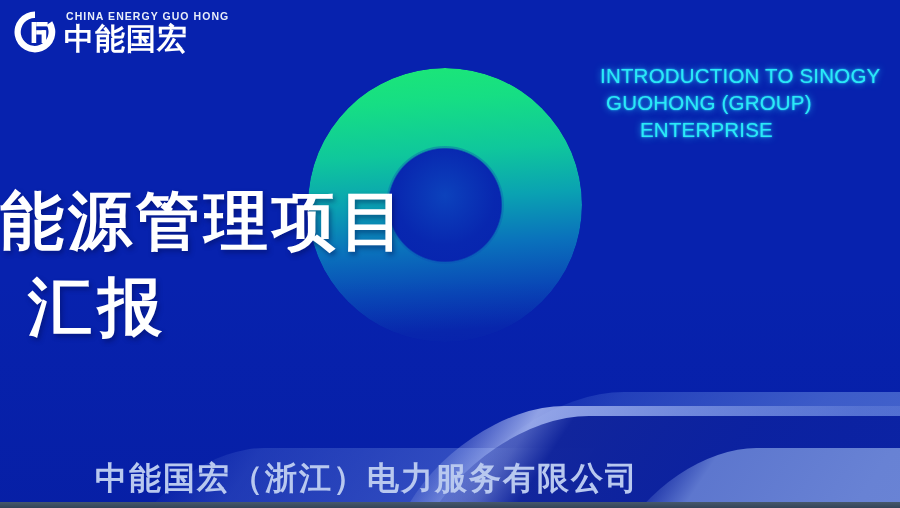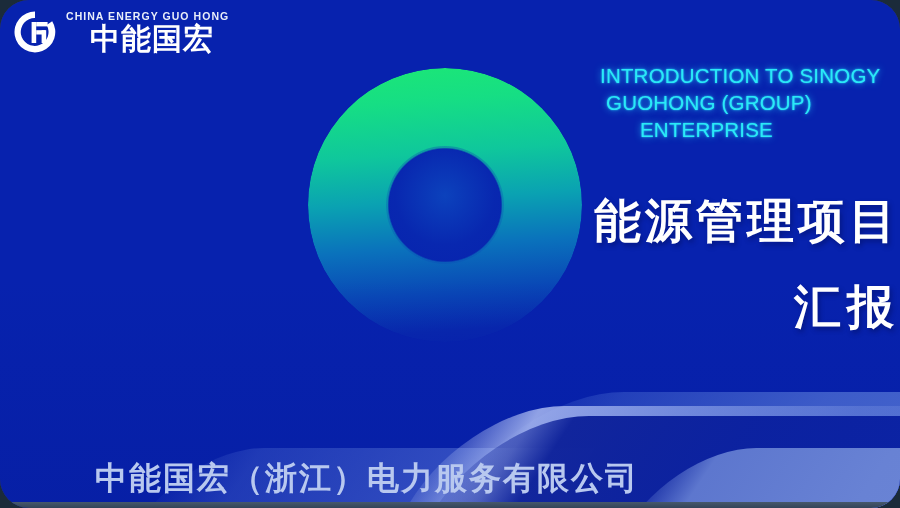--- a/index.html
+++ b/index.html
@@ -10,21 +10,20 @@
   body {
     font-family: "Liberation Sans", sans-serif;
   }
 
   #slide {
     position: relative;
     width: 900px;
     height: 508px;
     overflow: hidden;
     background: #404040;
-    border-radius: 29px;
   }
 
   
   .bg-base {
     position: absolute;
     inset: 0;
     background: #0722ae;
   }
   
   .bg-shade {
@@ -170,39 +169,38 @@
     margin-left: 2px;
     white-space: nowrap;
   }
   .logo-cn {
     color: #ffffff;
     font-size: 30px;
     font-weight: 700;
     line-height: 32px;
     letter-spacing: 1px;
     white-space: nowrap;
-    margin-left: 26px;
   }
 
   
   .title {
     position: absolute;
-    left: 17px;
+    left: 0;
     right: 0;
     top: 178px;
-    text-align: right;
+    text-align: left;
     color: #ffffff;
-    font-size: 47px;
+    font-size: 64px;
     font-weight: 700;
     line-height: 86px;
     letter-spacing: 4px;
     text-shadow: 2px 3px 5px rgba(2,12,80,0.45);
     white-space: nowrap;
   }
-  .title .line2 { display: block; letter-spacing: 6px; }
+  .title .line2 { display: block; letter-spacing: 6px; padding-left: 28px; }
 
   
   .en-caption {
     position: absolute;
     left: 600px;
     top: 62px;
     width: 340px;
     color: #2ae9f7;
     font-size: 20.5px;
     line-height: 27px;

